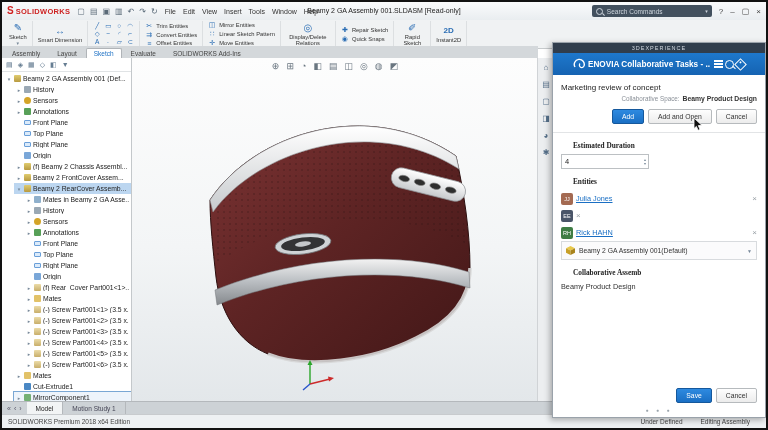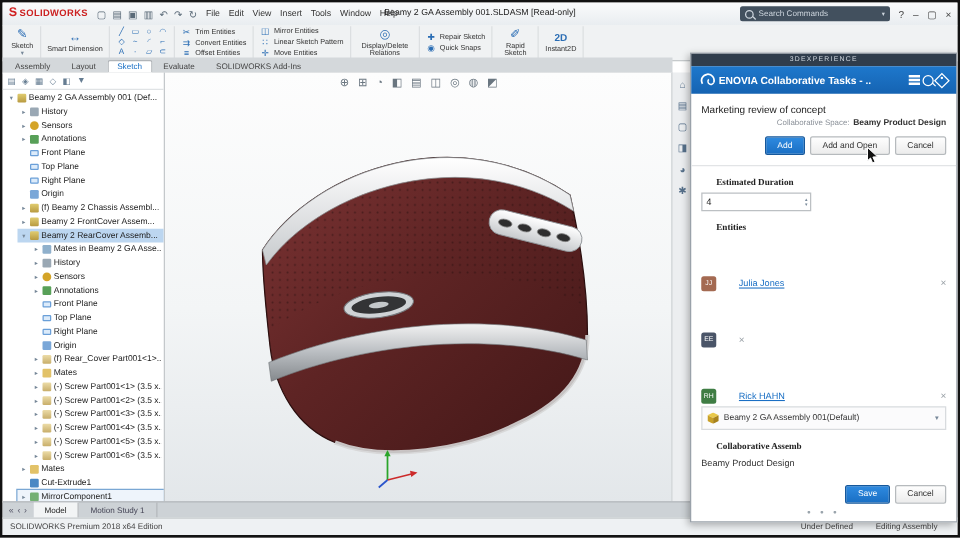--- a/index.html
+++ b/index.html
@@ -66,21 +66,21 @@
       background:linear-gradient(180deg,#fdfdfd 0%,#f3f5f6 55%,#e3e7ea 100%);}
   .hud{position:absolute;top:3px;left:50%;transform:translateX(-50%);display:flex;gap:7px;font-size:9px;color:#6a7680;align-items:center;}
   .triad{position:absolute;left:168px;bottom:8px;}
   
   .strip{position:absolute;top:56px;right:212px;width:16px;bottom:26px;background:#eceef0;border-left:1px solid #d0d3d6;
          display:flex;flex-direction:column;align-items:center;padding-top:5px;gap:8px;font-size:8px;color:#56708a;}
   
   .panel{position:absolute;top:40px;right:0;width:212px;bottom:10px;background:#fff;border:1px solid #9aa2aa;
          box-shadow:-2px 2px 6px rgba(0,0,0,.3);display:flex;flex-direction:column;z-index:5;}
   .pwt{height:10px;background:#303d4c;color:#cfd6de;font-size:5.5px;display:flex;align-items:center;justify-content:center;letter-spacing:1px;}
-  .phead{height:22px;background:linear-gradient(#1e78cc,#1563b2);color:#fff;display:flex;align-items:center;padding:0 7px;gap:2px;flex:none;}
+  .phead{height:22px;background:linear-gradient(#1e78cc,#1563b2);color:#fff;display:flex;align-items:center;padding:0 20px;gap:2px;flex:none;}
   .ptitle{font-size:8.2px;font-weight:bold;flex:1;white-space:nowrap;overflow:hidden;}
   .plogo{flex:none;}
   .hmb{width:9px;display:flex;flex-direction:column;gap:1.5px;flex:none;}
   .hmb i{height:1.5px;background:#fff;display:block;}
   .sic{width:7px;height:7px;border:1.2px solid #fff;border-radius:50%;position:relative;flex:none;}
   .sic::after{content:"";position:absolute;width:4px;height:1.2px;background:#fff;transform:rotate(45deg);right:-3px;bottom:-1px;}
   .tic{width:7px;height:7px;border:1.2px solid #fff;transform:rotate(45deg);position:relative;flex:none;}
   .tic::after{content:"";position:absolute;width:2px;height:2px;background:#fff;border-radius:50%;left:1px;top:1px;}
   .pbody{flex:1;padding:2px 8px 4px;display:flex;flex-direction:column;overflow:hidden;position:relative;}
   .task-input{border:none;outline:none;font-family:inherit;font-size:8px;color:#222;padding:6px 0 3px;width:100%;background:transparent;}
@@ -92,21 +92,21 @@
   .cursor{position:absolute;right:54px;top:9px;z-index:9;}
   .hr{border-top:1px solid #e2e4e6;margin:0 -8px;}
   .slabel{font-size:7.3px;font-weight:bold;color:#222;margin:8px 12px 4px;font-family:Liberation Serif, serif;}
   .durrow{display:flex;gap:6px;}
   .dwrap{width:88px;height:15px;border:1px solid #bcc0c3;display:flex;align-items:center;box-sizing:border-box;}
   .dinput{flex:1;border:none;outline:none;font-family:inherit;font-size:7.5px;color:#222;padding:0 3px;min-width:0;background:transparent;}
   .spin{display:flex;flex-direction:column;font-size:4px;color:#789;line-height:4px;padding-right:2px;}
   .dselect{width:94px;height:15px;border:1px solid #bcc0c3;font-size:7.5px;display:flex;align-items:center;
            justify-content:space-between;padding:0 4px;color:#222;box-sizing:border-box;}
   .dselect .car{font-size:5px;color:#789;}
-  .arow{display:flex;align-items:center;gap:18px;height:17px;margin-top:28px;}
+  .arow{display:flex;align-items:center;gap:3px;height:17px;}
   .avatar{width:12px;height:12px;border-radius:2px;color:#fff;font-size:5.5px;display:flex;align-items:center;justify-content:center;flex:none;}
   .alink{font-size:7.3px;color:#1a6fc4;text-decoration:underline;flex:1;white-space:nowrap;overflow:hidden;}
   .ax{color:#99a0a6;font-size:8px;}
   .sec-head{display:flex;align-items:center;justify-content:space-between;}
   .ahicons{display:flex;gap:5px;color:#6d7d8c;font-size:7px;margin-top:6px;}
   .attrow{border:1px solid #d8dbde;background:#fbfbfc;height:17px;display:flex;align-items:center;gap:4px;padding:0 4px;font-size:6.8px;color:#333;}
   .attrow .car{margin-left:auto;font-size:5px;color:#789;}
   .descbox{border:1px solid #c8ccd0;border-radius:2px;padding:3px 4px;font-size:7.2px;line-height:1.3;color:#333;height:26px;overflow:hidden;}
   .csval{font-size:7.3px;color:#333;margin-top:1px;}
   .pfoot{display:flex;justify-content:flex-end;gap:4px;margin-top:auto;padding-top:6px;}

